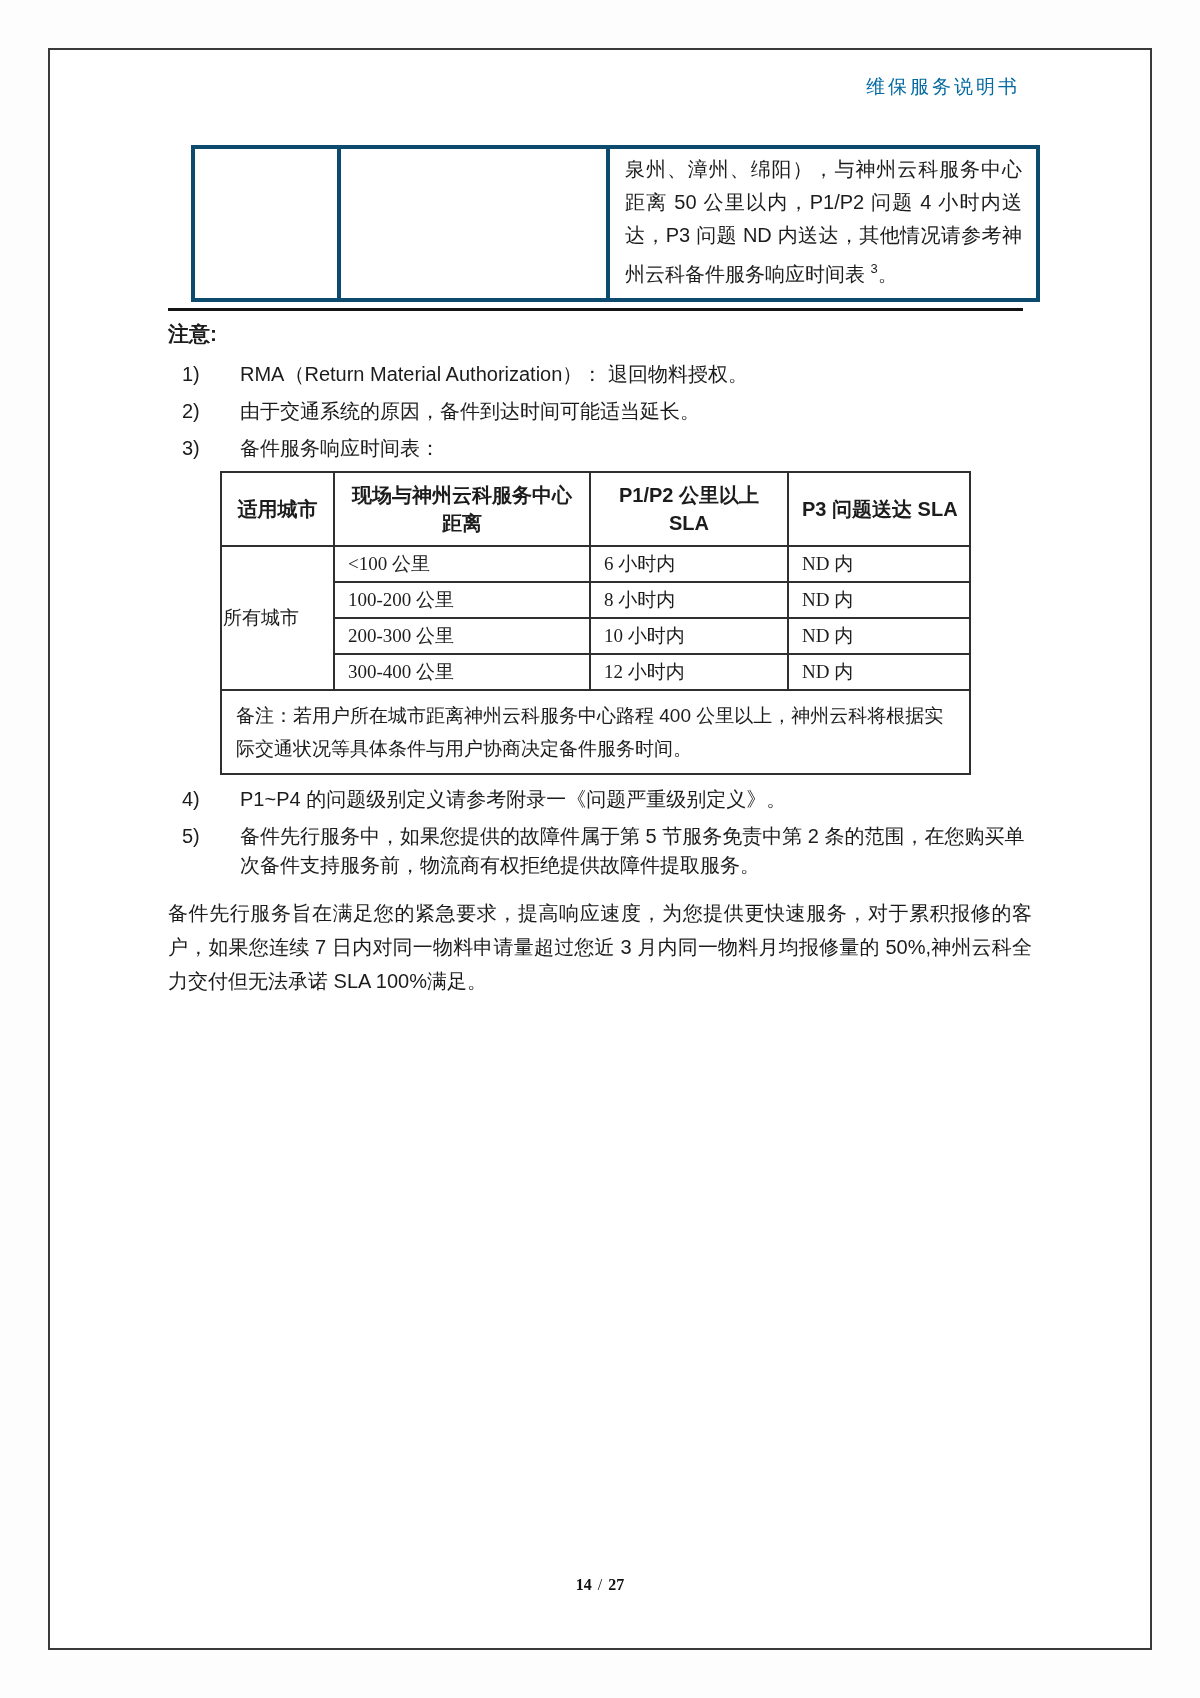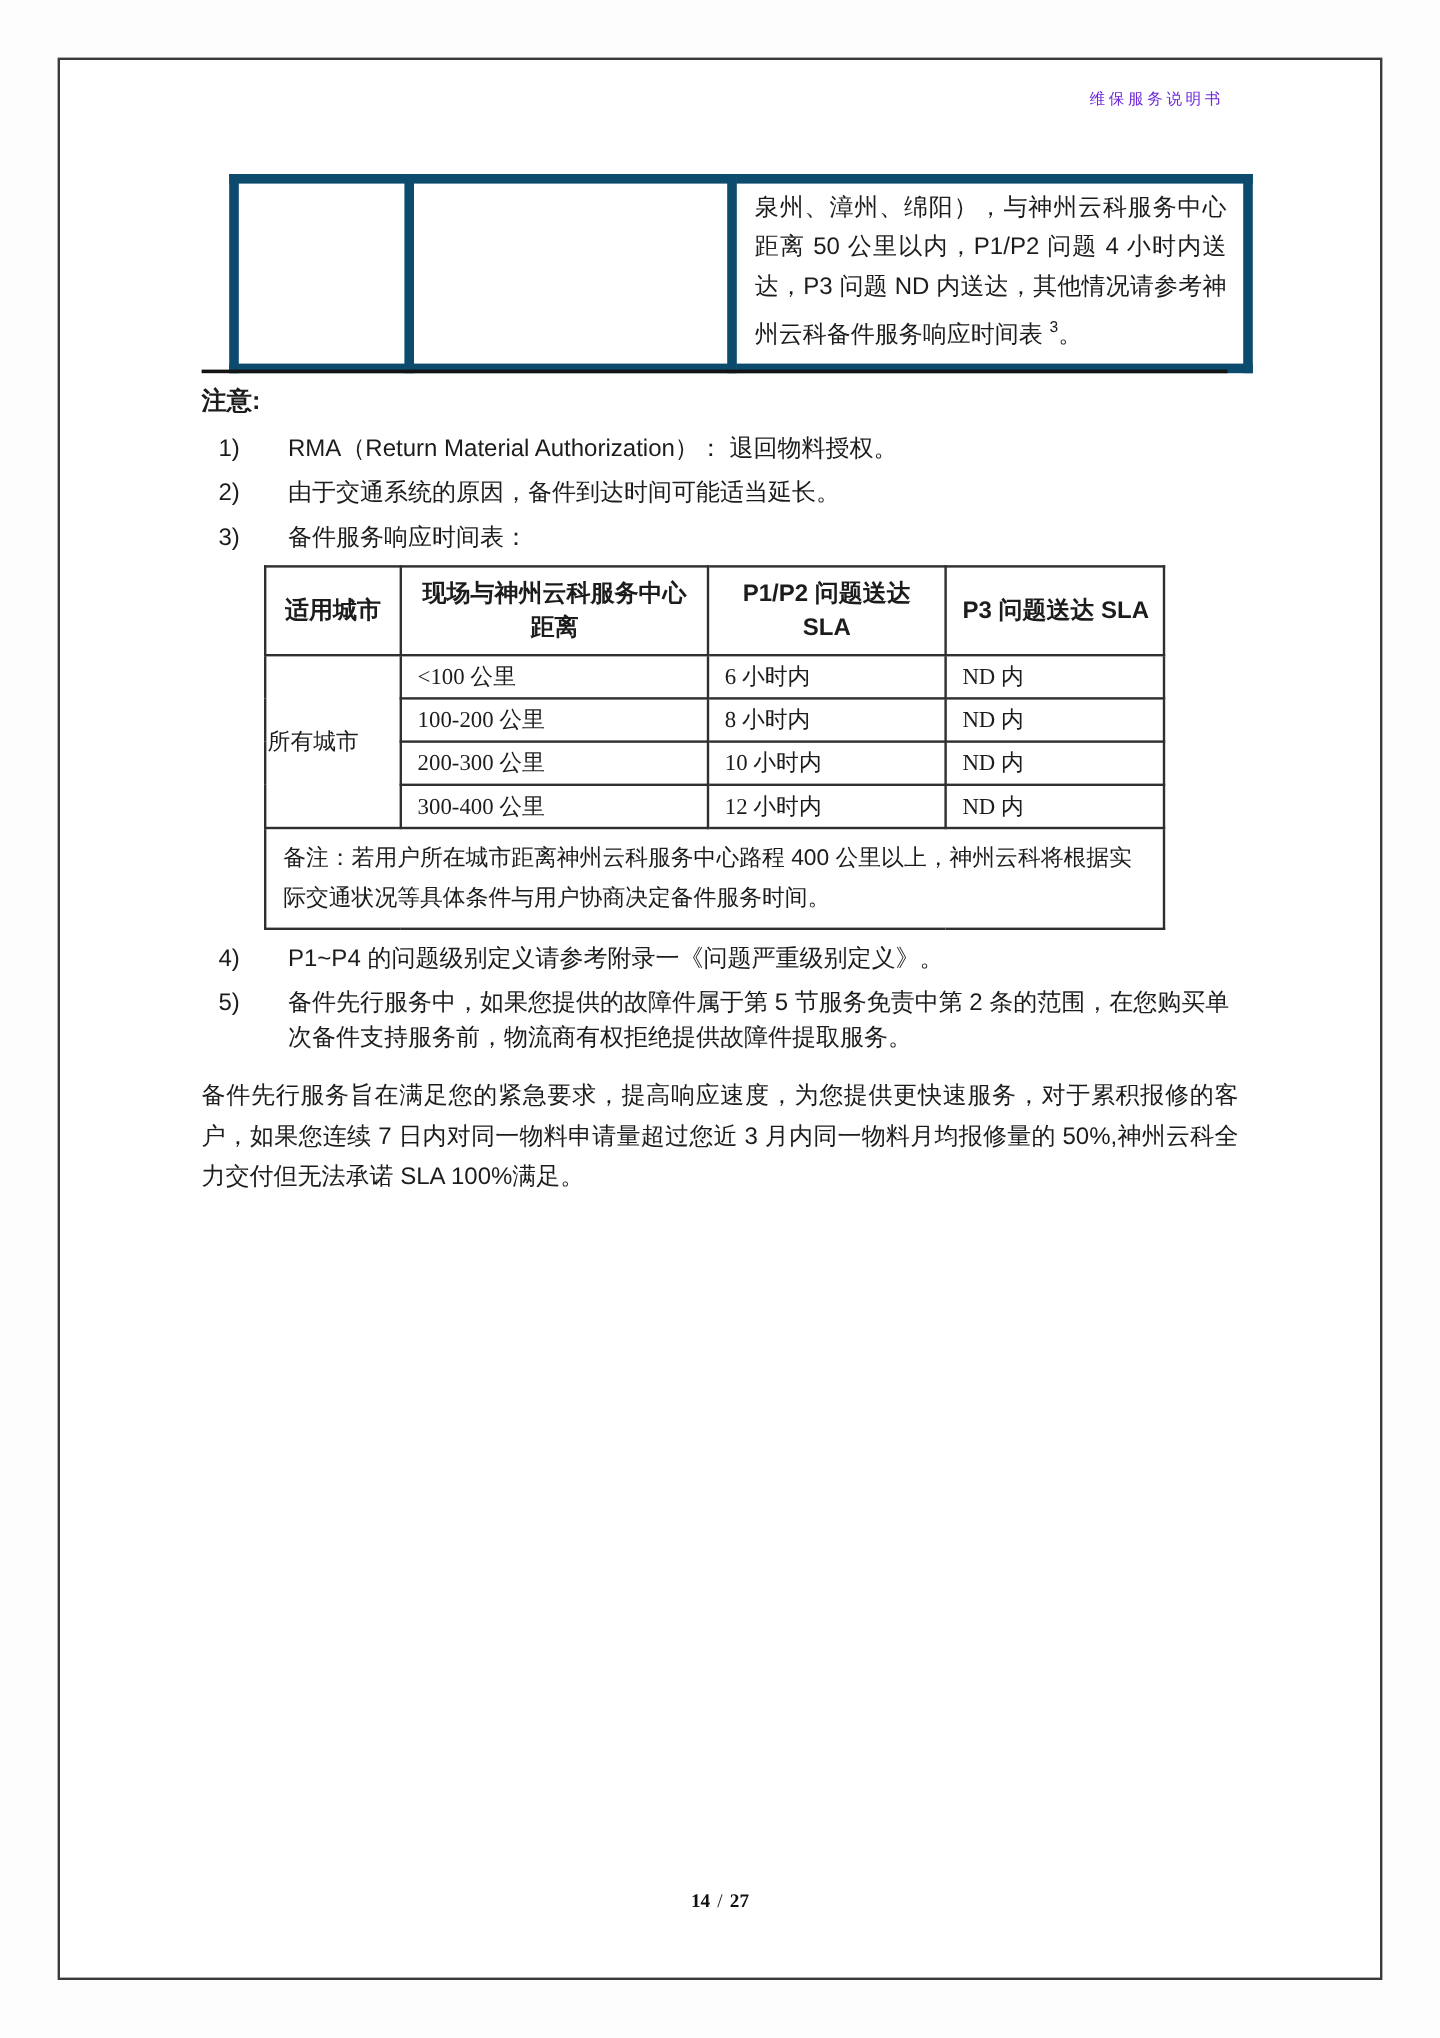--- a/index.html
+++ b/index.html
@@ -8,29 +8,29 @@
     background:#fdfdfd;color:#1c1c1c;
     font-family:"Liberation Sans","DejaVu Sans",sans-serif;
   }
   .page-border{
     position:absolute;left:48px;top:48px;width:1104px;height:1602px;
     border:2px solid #3a3a3a;box-sizing:border-box;background:#fff;
   }
   .doc-header{
     position:absolute;top:74px;right:180px;
     font-family:Liberation Sans, sans-serif;
-    font-size:13px;letter-spacing:3px;color:#6d28d9;
+    font-size:19px;letter-spacing:3px;color:#0369a1;
   }
   
   .cont-table{
     position:absolute;left:191px;top:145px;width:845px;
     border-collapse:collapse;table-layout:fixed;
   }
   .cont-table td{
-    border:8px solid #0c4a6e;vertical-align:top;box-sizing:border-box;
+    border:4px solid #0c4a6e;vertical-align:top;box-sizing:border-box;
   }
   .cont-cell-text{
     padding:3px 13px 6px 14px;font-size:20px;line-height:33px;text-align:justify;
   }
   .thick-rule{
     position:absolute;left:168px;top:308px;width:855px;height:3px;background:#141414;
   }
   
   .main{
     position:absolute;left:168px;top:320px;width:864px;font-size:20px;
@@ -113,21 +113,21 @@
       <colgroup>
           <col style="width:113px">
           <col style="width:256px">
           <col style="width:198px">
           <col style="width:182px">
         </colgroup>
       <tbody>
           <tr>
         <th>适用城市</th>
         <th>现场与神州云科服务中心距离</th>
-        <th>P1/P2 问题送达 SLA</th>
+        <th>P1/P2 公里以上 SLA</th>
         <th class="th-nowrap">P3 问题送达 SLA</th>
       </tr>
       <tr>
         <td class="cell-city" rowspan="4">所有城市</td>
         <td class="cell-val">&lt;100 公里</td>
         <td class="cell-val">6 小时内</td>
         <td class="cell-val">ND 内</td>
       </tr>
       <tr>
         <td class="cell-val">100-200 公里</td>

